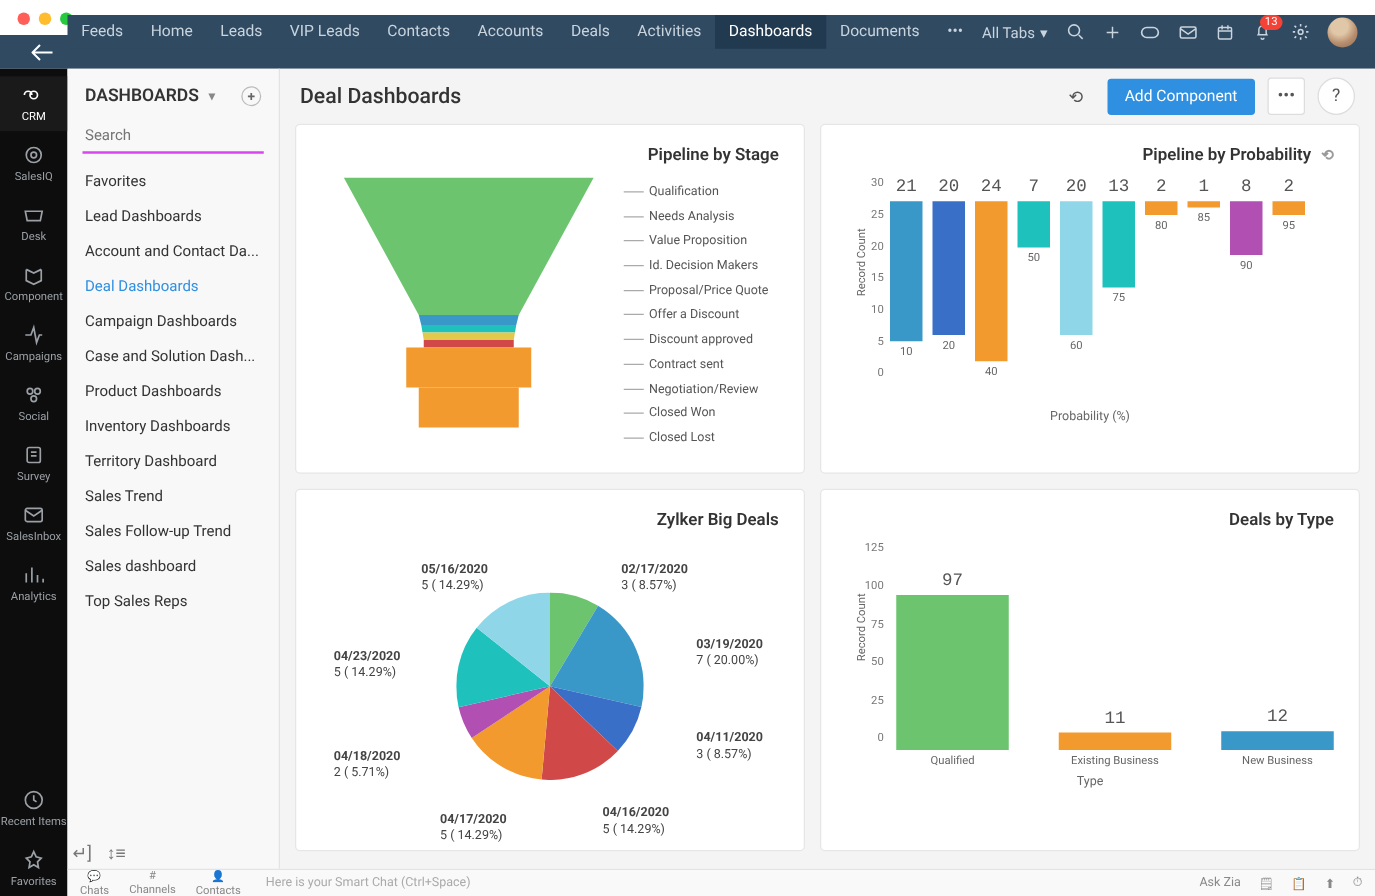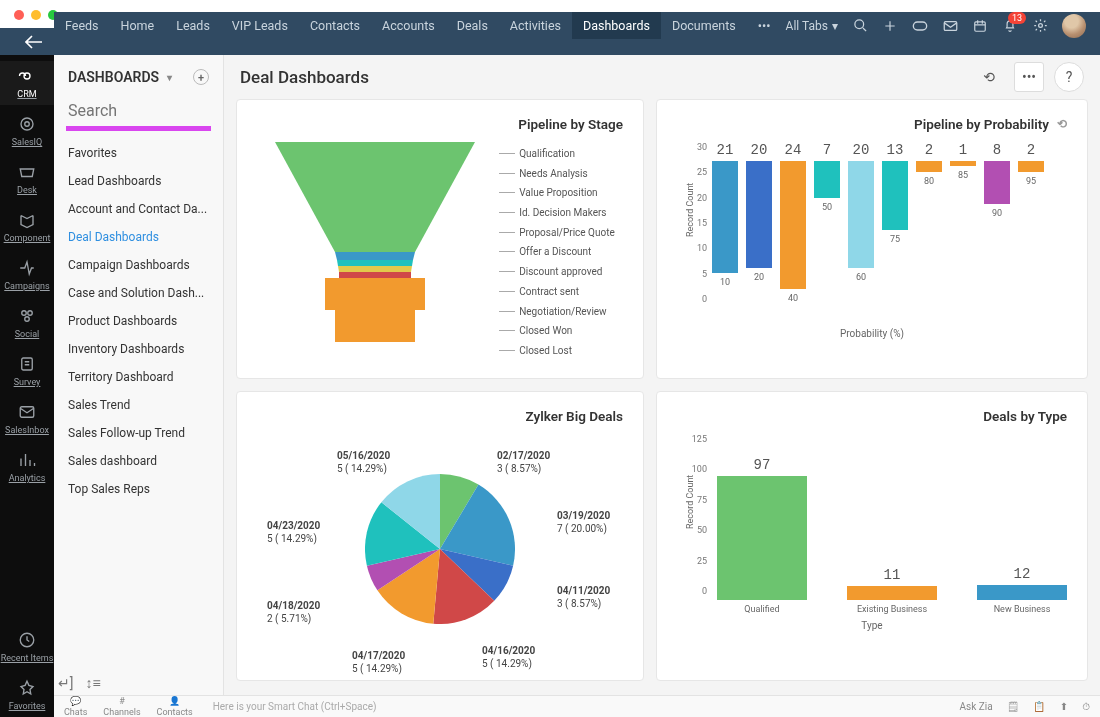--- a/index.html
+++ b/index.html
@@ -11,31 +11,31 @@
 .back-btn { width:40px; display:flex; justify-content:center; color:#fff; }
 .nav-tabs { position:absolute; top:12px; left:54px; right:0; height:27px; background:#304a62; display:flex; align-items:center; color:#c9d4dd; font-size:12.5px; }
 .nav-tabs .tab { padding:0 11px; height:27px; display:flex; align-items:center; cursor:pointer; }
 .nav-tabs .tab.active { background:#223a4f; color:#fff; }
 .nav-right { margin-left:auto; display:flex; align-items:center; gap:14px; padding-right:14px; color:#c9d4dd; }
 .nav-right .icon { width:16px; height:16px; display:flex; align-items:center; justify-content:center; cursor:pointer; }
 .badge-bell { position:relative; }
 .badge-bell .badge { position:absolute; top:-6px; right:-8px; background:#f44336; color:#fff; font-size:9px; border-radius:8px; padding:1px 4px; }
 .avatar { width:24px; height:24px; border-radius:50%; background:radial-gradient(circle at 40% 30%, #e0c7a8 30%, #b89070 60%, #8a6850); }
 .alltabs { font-size:12px; display:flex; align-items:center; gap:4px; }
-.sidebar-rail { position:absolute; top:55px; left:0; bottom:0; width:54px; background:#0d0d0d; display:flex; flex-direction:column; align-items:center; padding-top:6px; color:#9aa0a6; font-size:9px; gap:4px;text-decoration:underline;}
+.sidebar-rail { position:absolute; top:55px; left:0; bottom:0; width:54px; background:#0d0d0d; display:flex; flex-direction:column; align-items:center; padding-top:6px; color:#9aa0a6; font-size:9px; gap:4px;}
 .rail-item { display:flex; flex-direction:column; align-items:center; width:54px; padding:6px 0; cursor:pointer; gap:4px;}
 .rail-item.active { background:#1a1a1a; color:#fff; }
 .rail-item svg { width:18px; height:18px; }
 .rail-spacer { flex:1; }
 .left-panel { position:absolute; top:55px; left:54px; bottom:22px; width:170px; background:#f8f8f8; border-right:1px solid #e3e3e3; display:flex; flex-direction:column; padding-top:14px; }
 .panel-header { display:flex; align-items:center; gap:8px; padding:0 14px 10px; font-size:14px; font-weight:600; color:#333; }
 .panel-header .chev { color:#888; font-size:10px;}
 .panel-header .plus { margin-left:auto; width:16px; height:16px; border:1px solid #bbb; border-radius:50%; display:flex; align-items:center; justify-content:center; font-size:11px; color:#666;}
 .search-box { margin:0 12px 8px; }
-.search-box input { width:100%; border:none; background:transparent; padding:6px 2px; font-size:16px; border-bottom:5px solid #d946ef; color:#c2410c; }
+.search-box input { width:100%; border:none; background:transparent; padding:6px 2px; font-size:12px; border-bottom:2px solid #d946ef; color:#c2410c; }
 .list-item { padding:7px 14px; font-size:12px; color:#333; cursor:pointer; white-space:nowrap; overflow:hidden; text-overflow:ellipsis;}
 .list-item.active { color:#2f8fe0; }
 .main { position:absolute; top:55px; left:224px; right:0; bottom:22px; background:#f4f4f4; overflow:hidden; }
 .main-header { height:44px; display:flex; align-items:center; padding:0 16px; }
 .main-header h2 { font-size:17px; font-weight:500; color:#333; }
 .main-header .actions { margin-left:auto; display:flex; align-items:center; gap:10px; }
 .refresh-btn, .more-btn, .help-btn { width:30px; height:30px; border:1px solid #ddd; border-radius:3px; background:#fff; display:flex; align-items:center; justify-content:center; color:#555; cursor:pointer; font-size:14px;}
 .refresh-btn{border:none;background:transparent;}
 .help-btn{border-radius:50%;}
 .add-btn { background:#2f8fe0; color:#fff; border:none; padding:7px 14px; border-radius:3px; font-size:12.5px; cursor:pointer;}
@@ -247,20 +247,21 @@
 <div class="panel-tools">
   <span>↵]</span>
   <span>↕≡</span>
 </div>
 
 <div class="main">
   <div class="main-header">
     <h2>Deal Dashboards</h2>
     <div class="actions">
       <div class="refresh-btn">⟲</div>
+      <button class="add-btn">Add Component</button>
       <div class="more-btn">•••</div>
       <div class="help-btn">?</div>
     </div>
   </div>
   <div class="grid">
 
     <div class="card">
       <h3>
           <span>Pipeline by Stage</span>
         </h3>

